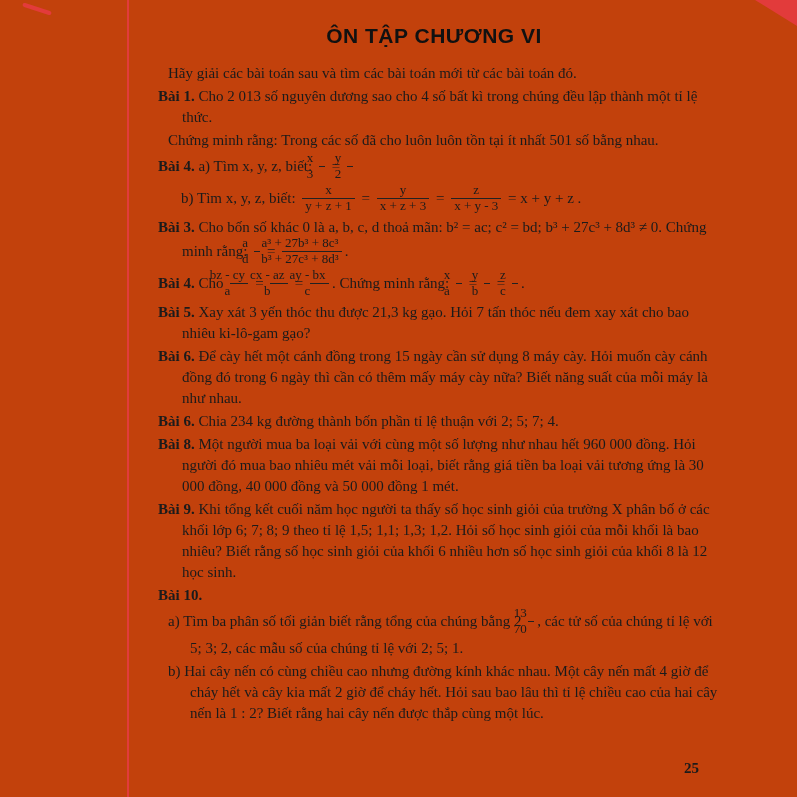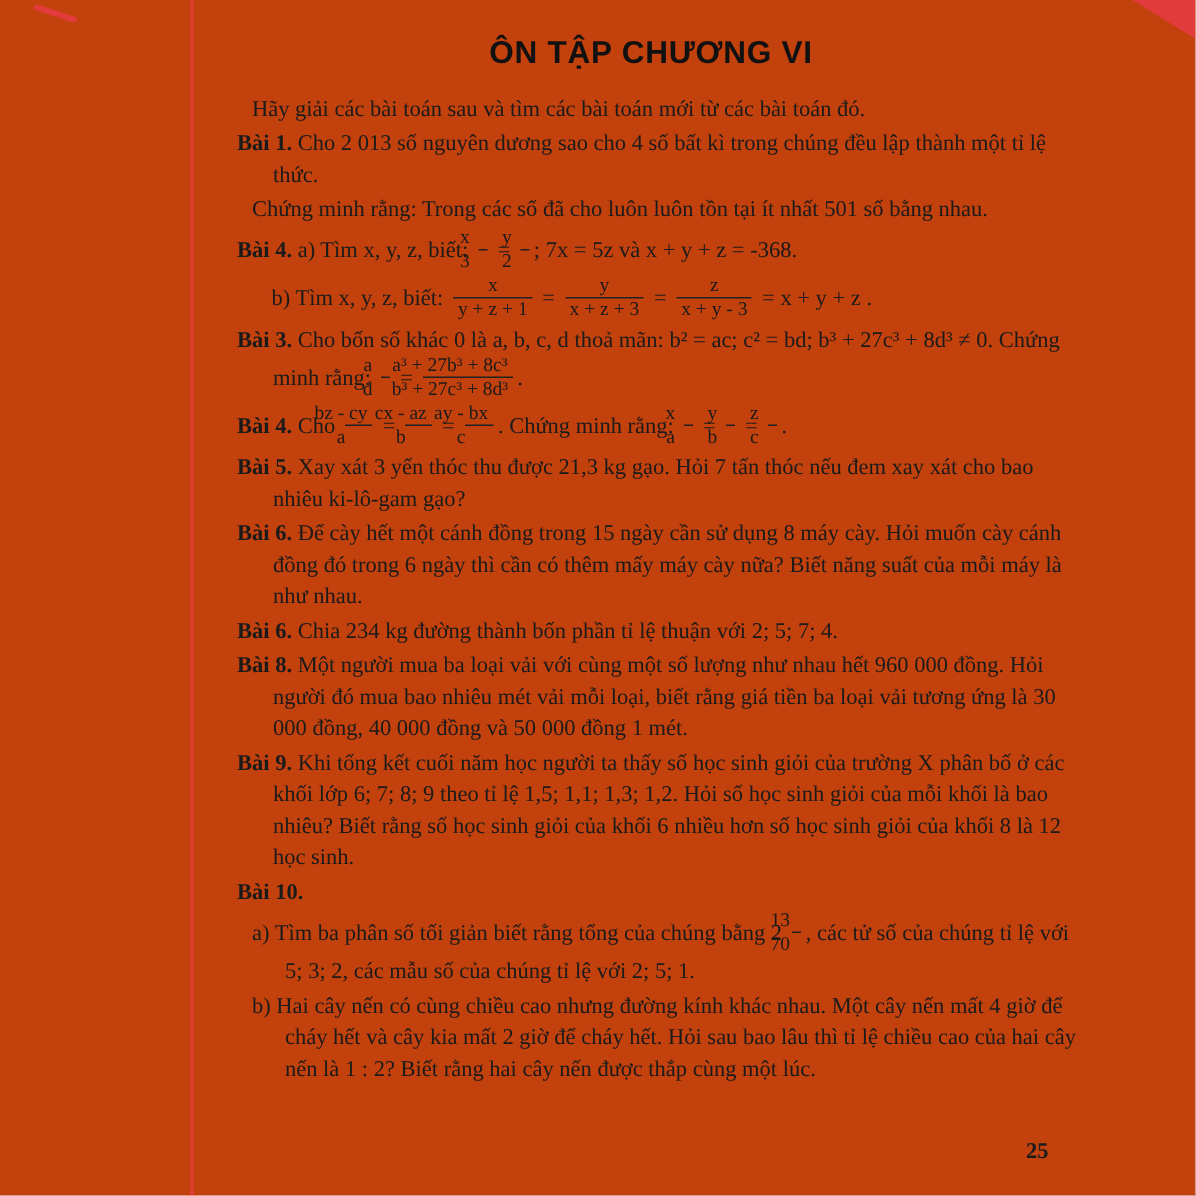--- a/index.html
+++ b/index.html
@@ -41,21 +41,21 @@
 
   <div class="content">
 
     <h1 class="title">ÔN TẬP CHƯƠNG VI</h1>
 
     <p class="para intro">Hãy giải các bài toán sau và tìm các bài toán mới từ các bài toán đó.</p>
 
     <p class="para hang"><b class="plabel">Bài 1.</b><span> Cho 2 013 số nguyên dương sao cho 4 số bất kì trong chúng đều lập thành một tỉ lệ thức.</span></p>
     <p class="para indent1">Chứng minh rằng: Trong các số đã cho luôn luôn tồn tại ít nhất 501 số bằng nhau.</p>
 
-    <p class="para hang"><b class="plabel">Bài 4.</b><span> a) Tìm x, y, z, biết: </span><span class="frac"><span class="fn">x</span><span class="fd">3</span></span><span> = </span><span class="frac"><span class="fn">y</span><span class="fd">2</span></span><span>; 7x = 5z và x + y + z = -368.</span></p>
+    <p class="para hang"><b class="plabel">Bài 4.</b><span> a) Tìm x, y, z, biết: </span><span class="frac"><span class="fn">x</span><span class="fd">3</span></span><span> = </span><span class="frac"><span class="fn">y</span><span class="fd">2</span></span></p>
 
     <p class="para sub"><span>b) Tìm x, y, z, biết: </span><span class="frac"><span class="fn">x</span><span class="fd">y + z + 1</span></span><span> = </span><span class="frac"><span class="fn">y</span><span class="fd">x + z + 3</span></span><span> = </span><span class="frac"><span class="fn">z</span><span class="fd">x + y - 3</span></span><span> = x + y + z .</span></p>
 
     <p class="para hang"><b class="plabel">Bài 3.</b><span> Cho bốn số khác 0 là a, b, c, d thoả mãn: b² = ac; c² = bd; b³ + 27c³ + 8d³ ≠ 0. Chứng minh rằng: </span><span class="frac"><span class="fn">a</span><span class="fd">d</span></span><span> = </span><span class="frac"><span class="fn">a³ + 27b³ + 8c³</span><span class="fd">b³ + 27c³ + 8d³</span></span><span>.</span></p>
 
     <p class="para hang"><b class="plabel">Bài 4.</b><span> Cho </span><span class="frac"><span class="fn">bz - cy</span><span class="fd">a</span></span><span> = </span><span class="frac"><span class="fn">cx - az</span><span class="fd">b</span></span><span> = </span><span class="frac"><span class="fn">ay - bx</span><span class="fd">c</span></span><span>. Chứng minh rằng: </span><span class="frac"><span class="fn">x</span><span class="fd">a</span></span><span> = </span><span class="frac"><span class="fn">y</span><span class="fd">b</span></span><span> = </span><span class="frac"><span class="fn">z</span><span class="fd">c</span></span><span>.</span></p>
 
     <p class="para hang"><b class="plabel">Bài 5.</b><span> Xay xát 3 yến thóc thu được 21,3 kg gạo. Hỏi 7 tấn thóc nếu đem xay xát cho bao nhiêu ki-lô-gam gạo?</span></p>
 
     <p class="para hang"><b class="plabel">Bài 6.</b><span> Để cày hết một cánh đồng trong 15 ngày cần sử dụng 8 máy cày. Hỏi muốn cày cánh đồng đó trong 6 ngày thì cần có thêm mấy máy cày nữa? Biết năng suất của mỗi máy là như nhau.</span></p>

